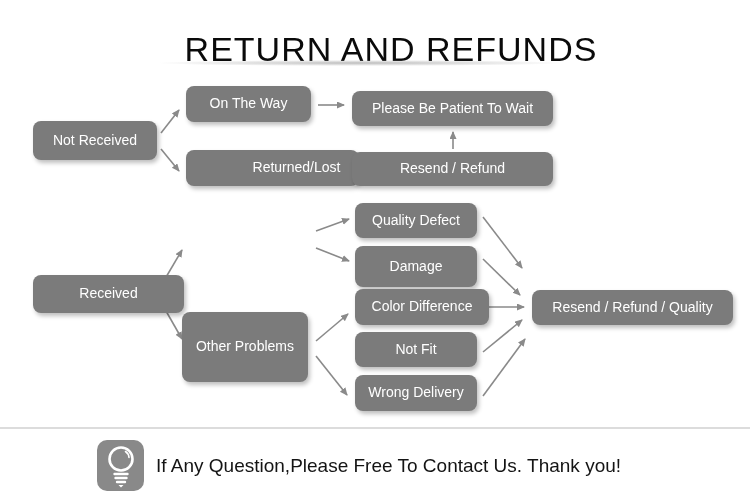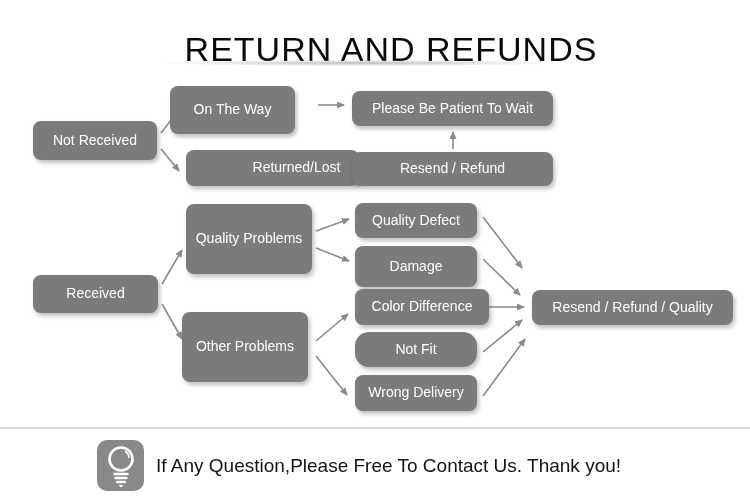--- a/index.html
+++ b/index.html
@@ -43,31 +43,31 @@
     color: #ffffff;
     font-size: 14px;
     display: flex;
     align-items: center;
     justify-content: center;
     text-align: center;
     box-shadow: 2px 3px 4px rgba(0,0,0,0.25);
     line-height: 1.1;
   }
   #n-not-received      { left: 33px;  top: 121px; width: 124px; height: 39px; }
-  #n-on-the-way        { left: 170px; top: 86px;  width: 125px; height: 48px; }
+  #n-on-the-way        { left: 186px; top: 86px;  width: 125px; height: 36px; }
   #n-returned-lost     { left: 186px; top: 150px; width: 125px; height: 36px; padding-left: 48px; }
   #n-please-wait       { left: 352px; top: 91px;  width: 201px; height: 35px; }
   #n-resend-refund     { left: 352px; top: 152px; width: 201px; height: 34px; }
-  #n-received          { left: 33px;  top: 275px; width: 125px; height: 38px; }
+  #n-received          { left: 33px;  top: 275px; width: 151px; height: 38px; }
   #n-quality-problems  { left: 186px; top: 204px; width: 126px; height: 70px; }
   #n-other-problems    { left: 182px; top: 312px; width: 126px; height: 70px; }
   #n-quality-defect    { left: 355px; top: 203px; width: 122px; height: 35px; }
   #n-damage            { left: 355px; top: 246px; width: 122px; height: 41px; }
   #n-color-difference  { left: 355px; top: 289px; width: 134px; height: 36px; }
-  #n-not-fit           { left: 355px; top: 332px; width: 122px; height: 35px; border-radius: 14px; }
+  #n-not-fit           { left: 355px; top: 332px; width: 122px; height: 35px; }
   #n-wrong-delivery    { left: 355px; top: 375px; width: 122px; height: 36px; text-align: center; }
   #n-resend-refund-discount { left: 532px; top: 290px; width: 201px; height: 35px; }
   .footer-rule {
     position: absolute;
     top: 427px; left: 0;
     width: 750px; height: 2px;
     background: #dcdcdc;
   }
   .tip-icon {
     position: absolute;
@@ -121,21 +121,20 @@
     <line x1="483" y1="352" x2="522" y2="320" marker-end="url(#ah)"></line>
     <line x1="483" y1="396" x2="525" y2="339" marker-end="url(#ah)"></line>
   </svg>
 
   <div class="node" id="n-not-received">Not Received</div>
   <div class="node" id="n-on-the-way">On The Way</div>
   <div class="node" id="n-returned-lost">Returned/Lost</div>
   <div class="node" id="n-please-wait">Please Be Patient To Wait</div>
   <div class="node" id="n-resend-refund">Resend / Refund</div>
   <div class="node" id="n-received">Received</div>
-  <div class="node" id="n-quality-problems">Quality Problems</div>
   <div class="node" id="n-other-problems">Other Problems</div>
   <div class="node" id="n-quality-defect">Quality Defect</div>
   <div class="node" id="n-damage">Damage</div>
   <div class="node" id="n-color-difference">Color Difference</div>
   <div class="node" id="n-not-fit">Not Fit</div>
   <div class="node" id="n-wrong-delivery">Wrong Delivery</div>
   <div class="node" id="n-resend-refund-discount">Resend / Refund / Quality</div>
 
   <div class="footer-rule"></div>
 

